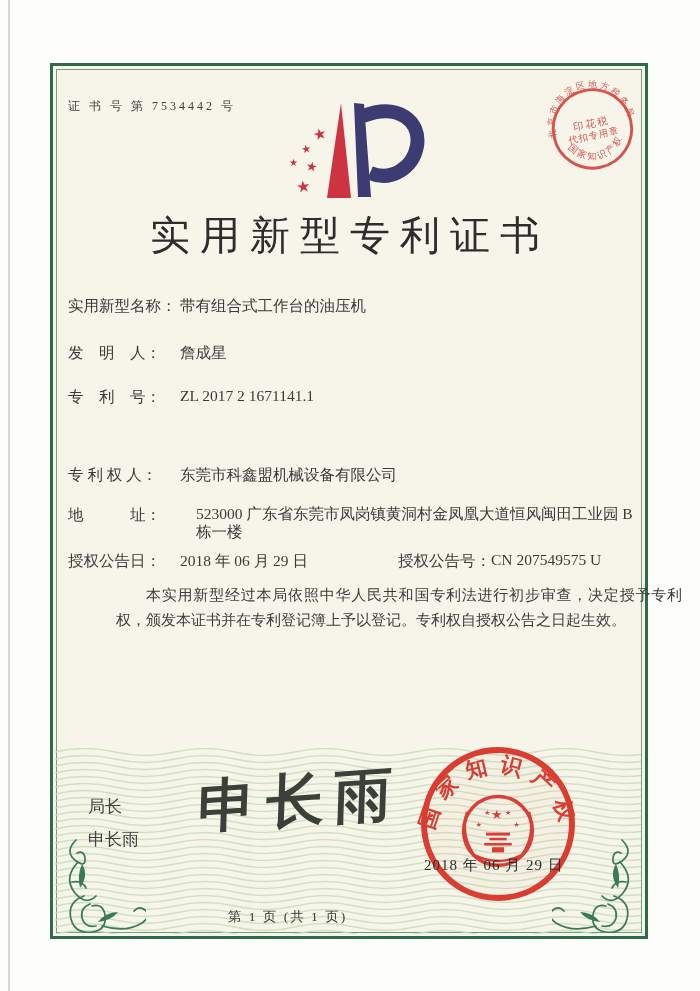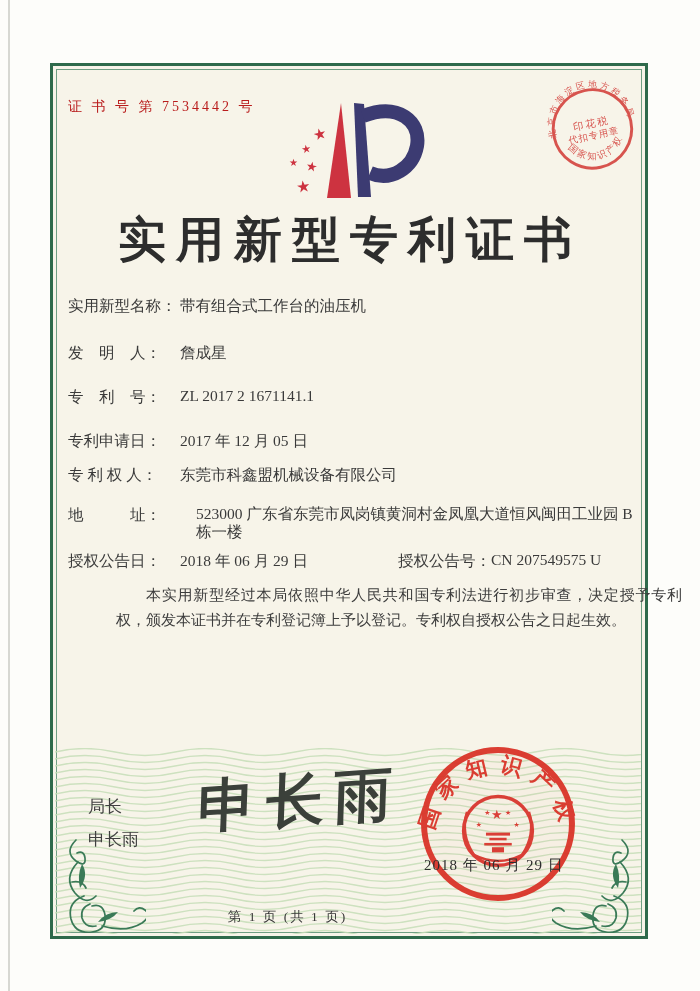--- a/index.html
+++ b/index.html
@@ -4,22 +4,22 @@
 <style>
   html,body{margin:0;padding:0;}
   body{width:700px;height:991px;background:#fdfdfa;font-family:"Liberation Serif","DejaVu Serif",serif;}
   .page{position:relative;width:700px;height:991px;background:#fdfdfa;overflow:hidden;}
   .scan-edge{position:absolute;left:8px;top:0;width:2px;height:991px;background:#d7d8d2;}
   
   .frame-outer{position:absolute;left:50px;top:63px;width:592px;height:870px;border:3px solid #2e6a4b;background:#f7f4e9;}
   .frame-inner{position:absolute;left:3px;top:3px;right:3px;bottom:3px;border:1px solid #6f9f83;}
   .waves{position:absolute;left:2px;bottom:2px;}
   
-  .certno{position:absolute;left:68px;top:98px;font-size:14px;letter-spacing:3px;color:#b91c1c;}
-  .title{position:absolute;left:0;top:208px;width:700px;text-align:center;font-size:48px;font-weight:700;letter-spacing:10px;color:#2d2d2d;}
+  .certno{position:absolute;left:68px;top:98px;font-size:12px;letter-spacing:3px;color:#404040;}
+  .title{position:absolute;left:0;top:208px;width:700px;text-align:center;font-size:40px;font-weight:400;letter-spacing:10px;color:#2d2d2d;}
   .field{position:absolute;left:68px;font-size:15.5px;color:#3a3a3a;white-space:nowrap;}
   .flabel{display:inline-block;width:112px;vertical-align:top;}
   .fvalue{display:inline-block;vertical-align:top;}
   .fvalue.wrap{white-space:normal;width:452px;line-height:18px;margin-left:16px;}
   .field.right2{left:386px;margin-left:12px;}
   .paras{position:absolute;left:68px;top:583px;width:566px;font-size:15px;line-height:25px;color:#3c3c3c;text-align:justify;margin-left:48px;}
   .paras p{margin:0;text-indent:2em;}
   .officer{position:absolute;left:88px;top:790px;font-size:17px;color:#404040;line-height:33px;}
   .sig-script{position:absolute;left:198px;top:762px;font-size:58px;font-weight:600;color:#3b403a;letter-spacing:10px;transform:rotate(-4deg) skewX(-6deg);}
   .seal-date{position:absolute;left:424px;top:856px;font-size:15px;letter-spacing:1px;color:#2e2e2e;z-index:6;}
@@ -146,23 +146,20 @@
 
   <div class="field" style="top:296px">
     <span class="flabel">实用新型名称：</span><span class="fvalue">带有组合式工作台的油压机</span>
   </div>
   <div class="field" style="top:343px">
     <span class="flabel">发　明　人：</span><span class="fvalue">詹成星</span>
   </div>
   <div class="field" style="top:387px">
     <span class="flabel">专　利　号：</span><span class="fvalue">ZL 2017 2 1671141.1</span>
   </div>
-  <div class="field" style="top:431px">
-    <span class="flabel">专利申请日：</span><span class="fvalue">2017 年 12 月 05 日</span>
-  </div>
   <div class="field" style="top:465px">
     <span class="flabel">专 利 权 人：</span><span class="fvalue">东莞市科鑫盟机械设备有限公司</span>
   </div>
   <div class="field" style="top:505px">
     <span class="flabel">地　　　址：</span><span class="fvalue wrap">523000 广东省东莞市凤岗镇黄洞村金凤凰大道恒风闽田工业园 B 栋一楼</span>
   </div>
   <div class="field" style="top:551px">
     <span class="flabel">授权公告日：</span><span class="fvalue">2018 年 06 月 29 日</span>
   </div>
   <div class="field right2" style="top:551px">

